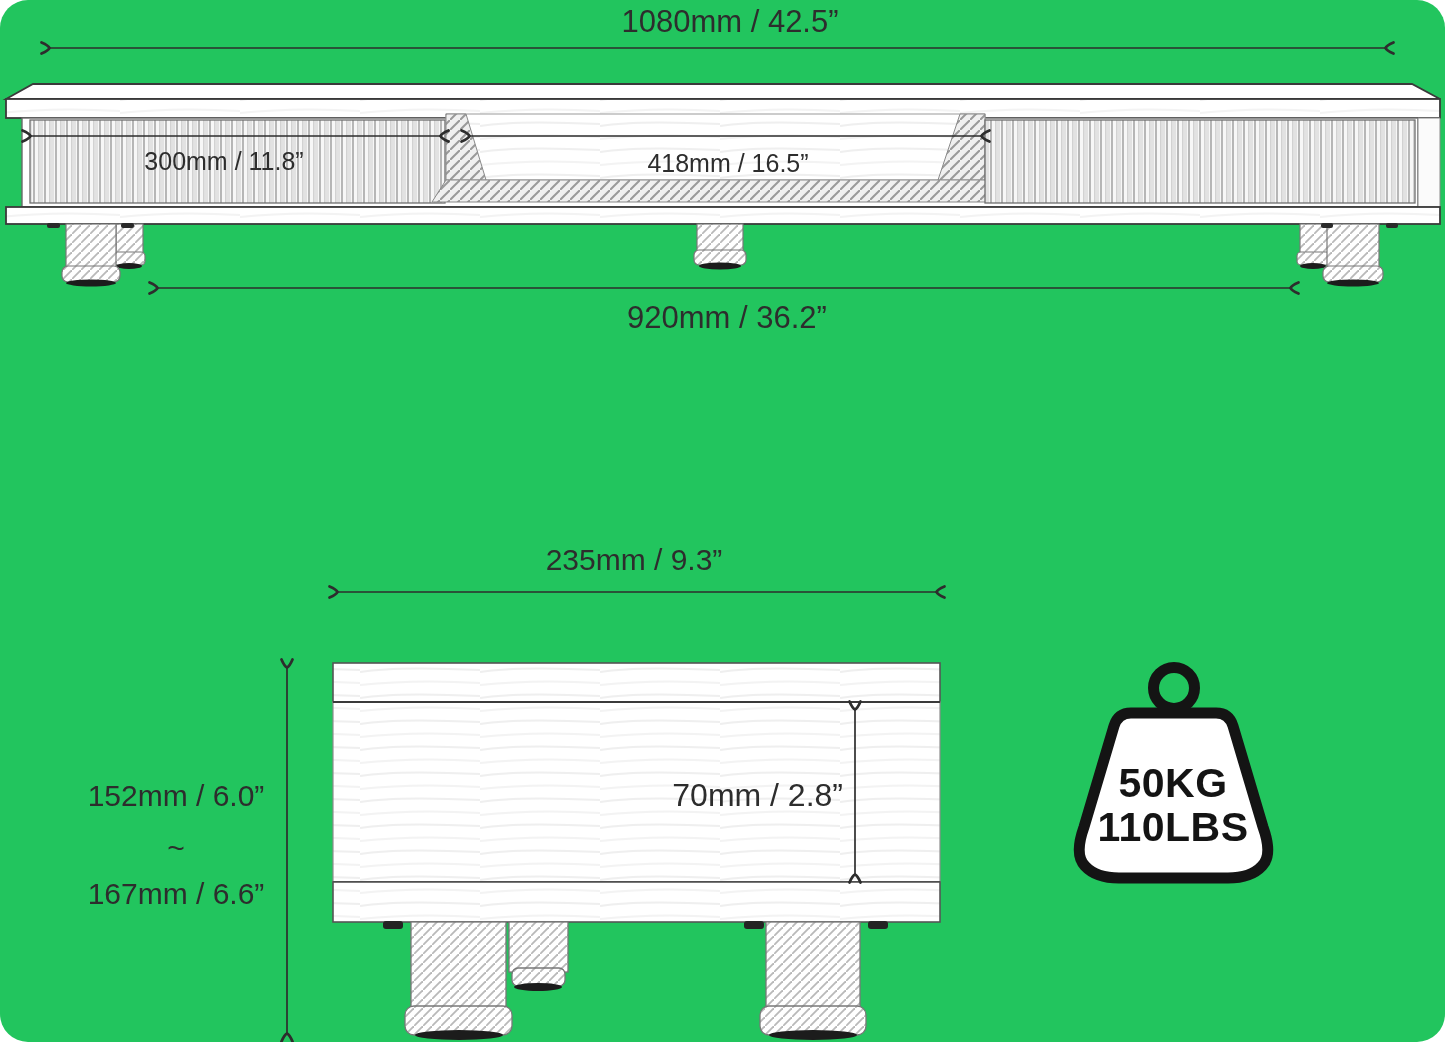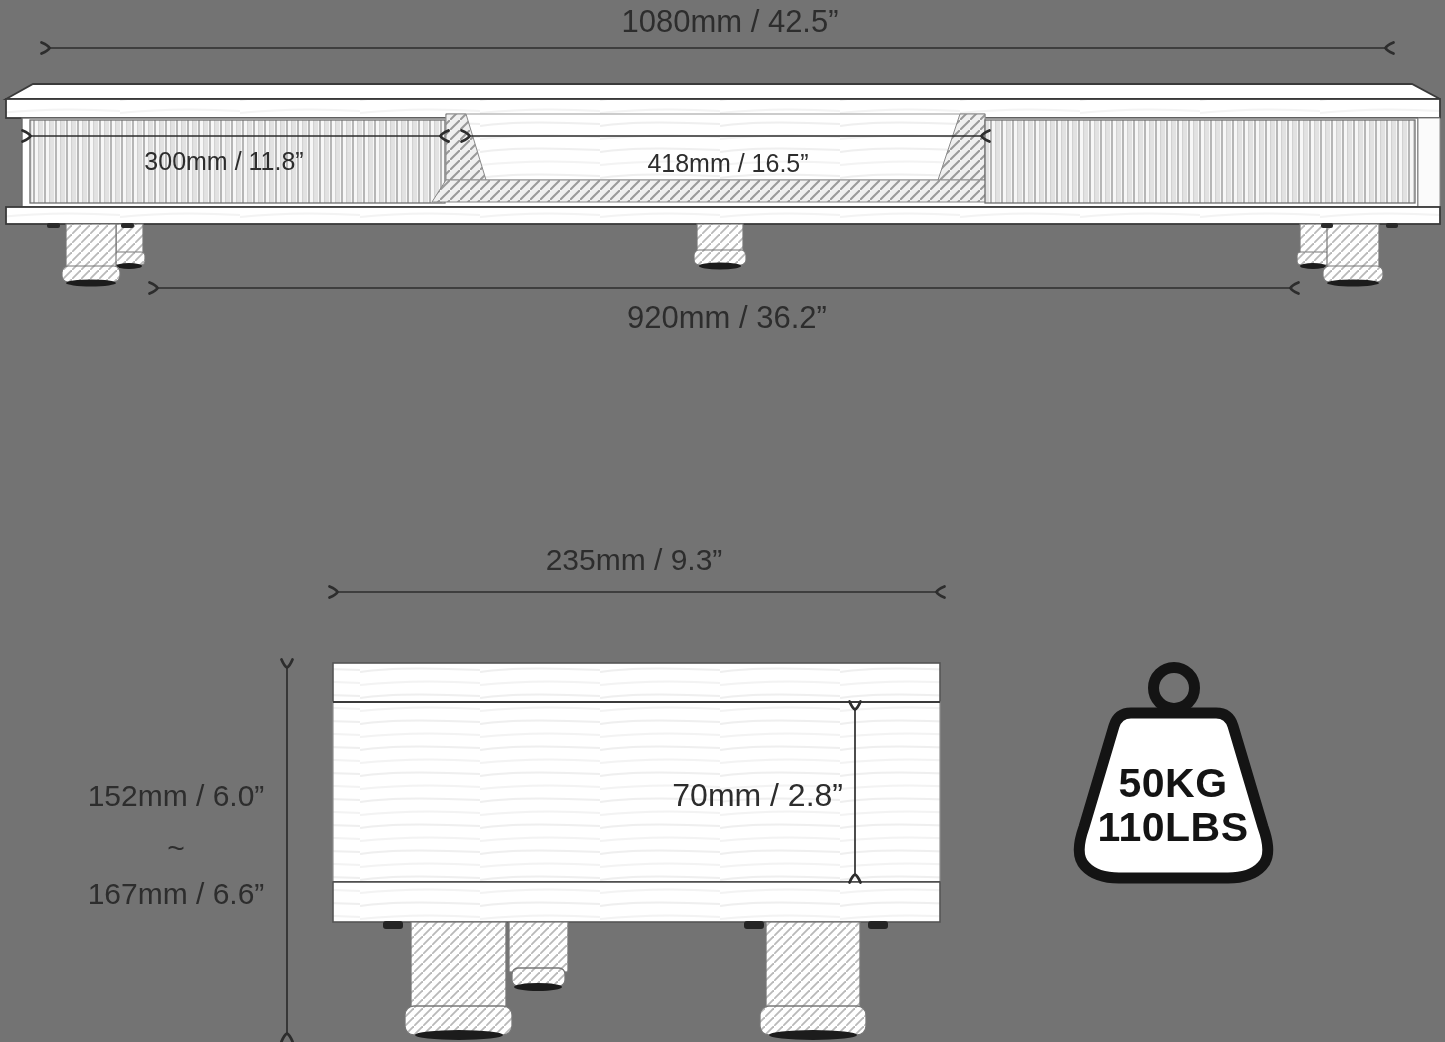--- a/index.html
+++ b/index.html
@@ -1,21 +1,22 @@
 <!DOCTYPE html>
 <html><head>
 <meta charset="utf-8">
 <style>
   html,body{margin:0;padding:0;background:#ffffff;}
   .stage{
     position:relative;
     width:1445px;height:1042px;
-    background:#737373;
+    background:#22c55e;
     overflow:hidden;
     font-family:"Liberation Sans","DejaVu Sans",sans-serif;
+    border-radius:28px;
   }
   svg text{
     font-family:"Liberation Sans","DejaVu Sans",sans-serif;
     fill:#2d2d2d;
   }
   .dim-big{font-size:31px;}
   .dim-mid{font-size:25px;}
   .dim-side{font-size:30px;}
   .weight-txt{font-size:41px;font-weight:800;letter-spacing:0.5px;fill:#141414;}
 </style>

